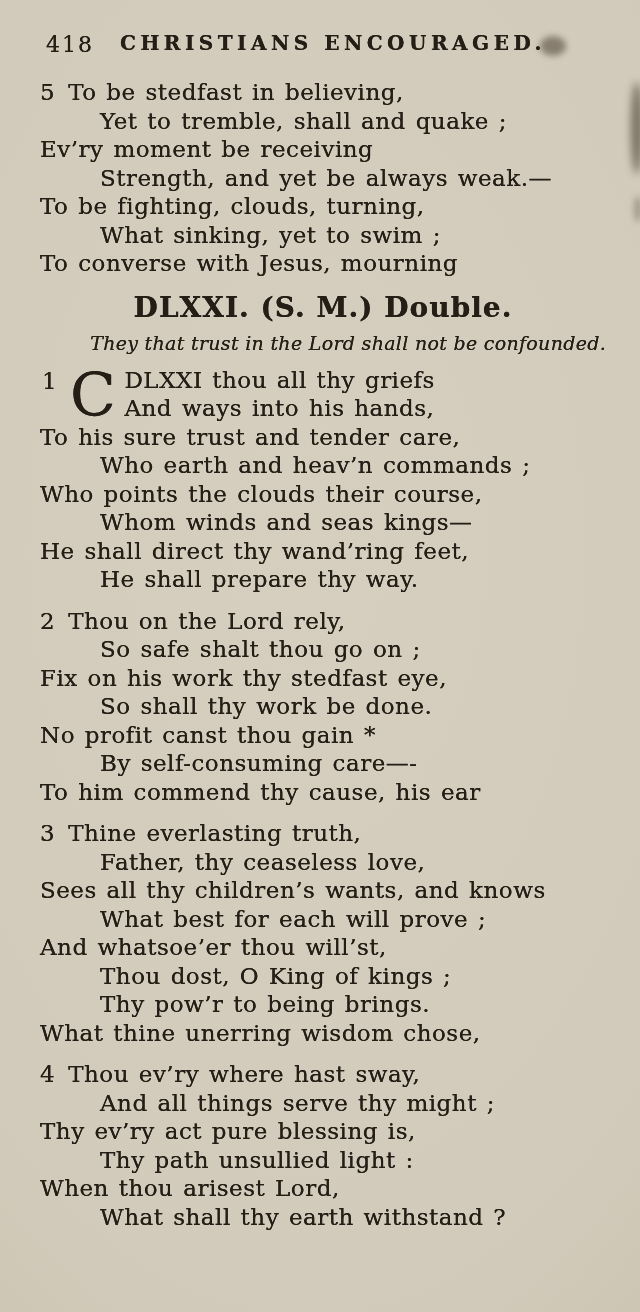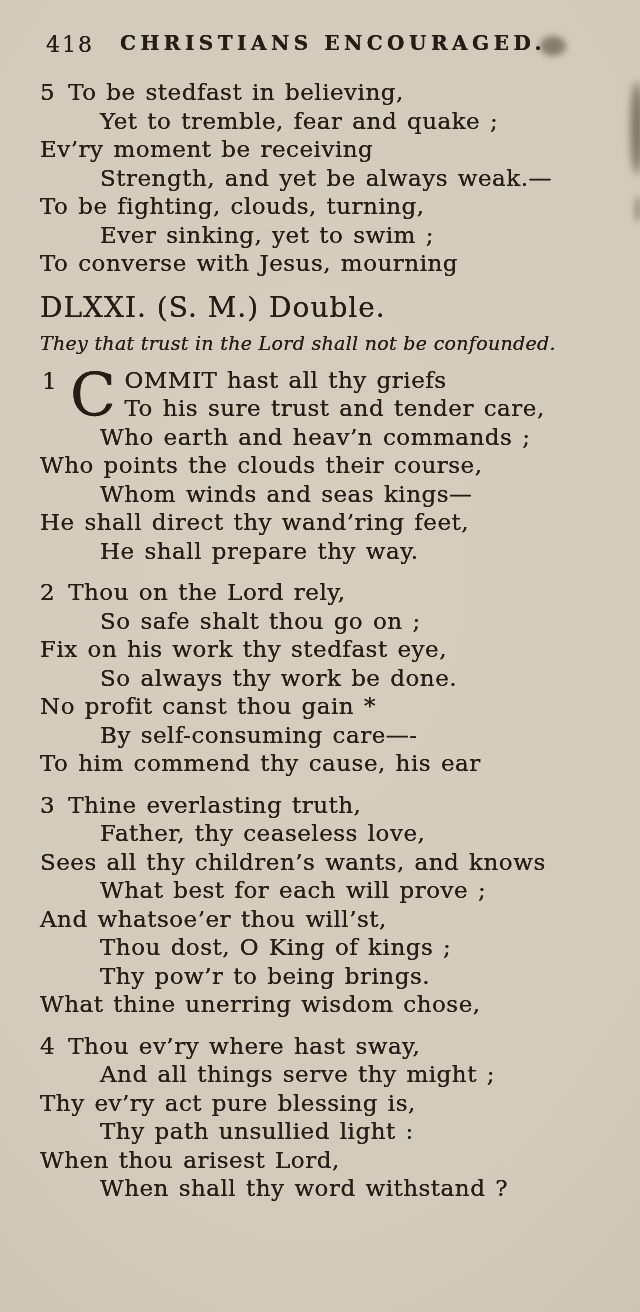--- a/index.html
+++ b/index.html
@@ -38,27 +38,27 @@
   .line { white-space: nowrap; }
   .line.indent { padding-left: 60px; }
   .verse-num { display: inline-block; margin-right: 13px; }
   .verse.has-dropcap .verse-num { position: absolute; left: 2px; top: 1px; margin: 0; }
   .dropcap {
     float: left;
     font-size: 60px; line-height: 54px;
     margin: 2px 8px 0 30px;
   }
   .hymn-heading {
-    font-size: 28px; font-weight: normal;
-    letter-spacing: 1px;
+    font-size: 28px; font-weight: bold;
+    text-align: center; letter-spacing: 1px;
     margin: 6px 0 8px; white-space: nowrap;
   }
   .epigraph {
     font-style: italic; font-size: 19px;
-    text-align: left; letter-spacing: 0.3px;
+    text-align: right; letter-spacing: 0.3px;
     margin-bottom: 12px; white-space: nowrap;
   }
   .artifact { position: absolute; pointer-events: none; }
   .artifact-1 { right: -3px; top: 82px; width: 12px; height: 92px;
     background: rgba(42, 32, 20, 0.55); filter: blur(4px); border-radius: 50%; }
   .artifact-2 { right: 74px; top: 36px; width: 26px; height: 20px;
     background: rgba(42, 32, 20, 0.45); filter: blur(3px); border-radius: 50%; }
   .artifact-3 { right: -2px; top: 196px; width: 8px; height: 26px;
     background: rgba(42, 32, 20, 0.3); filter: blur(3px); border-radius: 50%; }
 </style>
@@ -68,70 +68,71 @@
 <div class="page">
 
   <header class="page-header">
     <span class="page-num">418</span>
     <span class="running-title">CHRISTIANS ENCOURAGED.</span>
   </header>
 
   <section id="continuation">
       <div class="verse">
         <div class="line"><span class="verse-num">5</span>To be stedfast in believing,</div>
-        <div class="line indent">Yet to tremble, fear and quake ;</div>
+        <div class="line indent">Yet to tremble, shall and quake ;</div>
         <div class="line">Ev’ry moment be receiving</div>
         <div class="line indent">Strength, and yet be always weak.—</div>
         <div class="line">To be fighting, clouds, turning,</div>
-        <div class="line indent">Ever sinking, yet to swim ;</div>
+        <div class="line indent">What sinking, yet to swim ;</div>
         <div class="line">To converse with Jesus, mourning</div>
       </div>
     </section>
 
   <h2 class="hymn-heading">DLXXI. (S. M.) Double.</h2>
   <p class="epigraph">They that trust in the Lord shall not be confounded.</p>
 
   <section id="verses">
       <div class="verse has-dropcap">
         <span class="verse-num">1</span>
         <span class="dropcap">C</span>
-        <div class="line">OMMIT hast all thy griefs</div>
+        <div class="line">DLXXI thou all thy griefs</div>
+        <div class="line indent">And ways into his hands,</div>
         <div class="line">To his sure trust and tender care,</div>
         <div class="line indent">Who earth and heav’n commands ;</div>
         <div class="line">Who points the clouds their course,</div>
         <div class="line indent">Whom winds and seas kings—</div>
         <div class="line">He shall direct thy wand’ring feet,</div>
         <div class="line indent">He shall prepare thy way.</div>
       </div>
       <div class="verse">
         <div class="line"><span class="verse-num">2</span>Thou on the Lord rely,</div>
         <div class="line indent">So safe shalt thou go on ;</div>
         <div class="line">Fix on his work thy stedfast eye,</div>
-        <div class="line indent">So always thy work be done.</div>
+        <div class="line indent">So shall thy work be done.</div>
         <div class="line">No profit canst thou gain *</div>
         <div class="line indent">By self-consuming care—-</div>
         <div class="line">To him commend thy cause, his ear</div>
       </div>
       <div class="verse">
         <div class="line"><span class="verse-num">3</span>Thine everlasting truth,</div>
         <div class="line indent">Father, thy ceaseless love,</div>
         <div class="line">Sees all thy children’s wants, and knows</div>
         <div class="line indent">What best for each will prove ;</div>
         <div class="line">And whatsoe’er thou will’st,</div>
         <div class="line indent">Thou dost, O King of kings ;</div>
         <div class="line indent">Thy pow’r to being brings.</div>
         <div class="line">What thine unerring wisdom chose,</div>
       </div>
       <div class="verse">
         <div class="line"><span class="verse-num">4</span>Thou ev’ry where hast sway,</div>
         <div class="line indent">And all things serve thy might ;</div>
         <div class="line">Thy ev’ry act pure blessing is,</div>
         <div class="line indent">Thy path unsullied light :</div>
         <div class="line">When thou arisest Lord,</div>
-        <div class="line indent">When shall thy word withstand ?</div>
+        <div class="line indent">What shall thy earth withstand ?</div>
       </div>
     </section>
 
   <div class="artifact artifact-1"></div>
   <div class="artifact artifact-2"></div>
   <div class="artifact artifact-3"></div>
 
 </div>
 
 </body></html>

